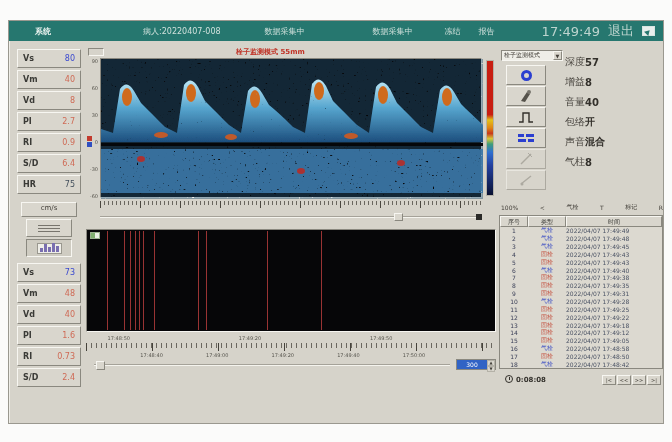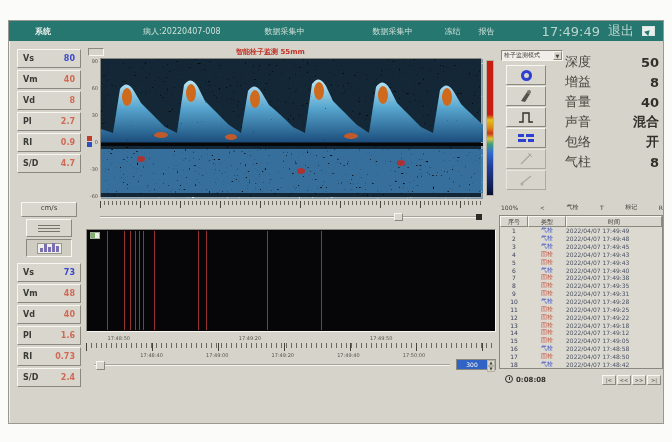--- a/index.html
+++ b/index.html
@@ -19,21 +19,21 @@
   .exit-btn{width:13px;height:10px;border:1px solid #d8e5e1;position:relative;background:#e8efec}
   .exit-btn::after{content:"";position:absolute;right:1px;top:1px;border:3px solid transparent;border-left:5px solid #26776f;transform:rotate(-45deg)}
   
   .btn3d{background:#d9d6cd;border-top:1px solid #f7f6f1;border-left:1px solid #f7f6f1;border-right:1px solid #8a887f;border-bottom:1px solid #8a887f}
   .sunken{border-top:1px solid #8a887f;border-left:1px solid #8a887f;border-right:1px solid #f7f6f1;border-bottom:1px solid #f7f6f1}
   
   #lp-top{position:absolute;left:8px;top:28px;width:64px}
   #lp-bottom{position:absolute;left:8px;top:242px;width:64px}
   .prow{height:19px;margin-bottom:2px;display:flex;align-items:center;justify-content:space-between;padding:0 5px;font-size:8px}
   .plabel{color:#3a3a36;font-weight:bold}
-  .pval{font-weight:bold}
+  .pval{font-weight:normal}
   .v-blue{color:#3948cf}.v-red{color:#cf6a55}.v-dark{color:#44505c}
   #unit-btn{position:absolute;left:12px;top:181px;width:56px;height:15px;font-size:7px;color:#44403a;text-align:center;line-height:11px}
   .mode-btn{position:absolute;left:17px;width:46px;height:18px;display:flex;align-items:center;justify-content:center}
   #mode-btn-list{top:198px}
   #mode-btn-hist{top:218px;background:#cfccc2;border-top-color:#8a887f;border-left-color:#8a887f;border-right-color:#f7f6f1;border-bottom-color:#f7f6f1}
   .lines-ic span{display:block;width:22px;height:1px;background:#77746c;margin:2px 0}
   .hist-ic{display:flex;align-items:flex-end;gap:1px;height:11px;background:#efeee8;padding:1px 2px;border:1px solid #9a988f}
   .hist-ic i{display:block;width:3px;background:#7a6fb0}
   
   #spec-panel{position:absolute;left:77px;top:25px;width:412px;height:176px}
@@ -73,21 +73,21 @@
   .spin-btns span{flex:1;font-size:4px;line-height:4px;text-align:center;color:#44403a;background:#d9d6cd;border:1px solid #b5b2a8}
   
   #rp-dropdown{position:absolute;left:492px;top:29px;width:62px;height:11px;background:#efeee8;display:flex;align-items:center;font-size:6px;color:#44403a}
   #rp-dropdown .dd-text{flex:1;padding-left:2px;white-space:nowrap;overflow:hidden}
   #rp-dropdown .dd-arrow{width:9px;height:9px;font-size:5px;line-height:9px;text-align:center}
   #rp-btns{position:absolute;left:497px;top:44px;width:40px}
   .rbtn{width:40px;height:20px;margin-bottom:1px;display:flex;align-items:center;justify-content:center}
   .rbtn.disabled{opacity:.55}
   .ring{display:block;width:11px;height:11px;border:3px solid #2b3fd0;border-radius:50%}
   #rp-params{position:absolute;left:556px;top:31px;width:94px}
-  .rprow{height:20px;display:flex;align-items:center;justify-content:space-between;font-size:13px}
+  .rprow{height:20px;display:flex;align-items:center;justify-content:flex-start;font-size:10px}
   .rplabel{color:#4a4640}
   .rpval{color:#33302b;font-weight:bold}
   #rp-toolbar{position:absolute;left:492px;top:181px;width:162px;height:10px;display:flex;justify-content:space-between;align-items:center}
   .titem{font-size:6px;color:#44403a}
   
   #evt-table{position:absolute;left:490px;top:194px;width:164px;height:154px;background:#dcd9d0;border:1px solid #8a887f}
   #evt-head{display:flex;height:11px}
   .ecell{font-size:6px;color:#3a3a36;text-align:center;line-height:9px}
   .ecell:nth-child(1){width:28px}
   .ecell:nth-child(2){width:38px}
@@ -139,21 +139,25 @@
       <div class="prow btn3d">
         <span class="plabel">PI</span>
         <span class="pval v-red">2.7</span>
       </div>
       <div class="prow btn3d">
         <span class="plabel">RI</span>
         <span class="pval v-red">0.9</span>
       </div>
       <div class="prow btn3d">
         <span class="plabel">S/D</span>
-        <span class="pval v-red">4.7</span>
+        <span class="pval v-red">6.4</span>
+      </div>
+      <div class="prow btn3d">
+        <span class="plabel">HR</span>
+        <span class="pval v-dark">75</span>
       </div>
     </div>
 
   <div id="unit-btn" class="btn3d">cm/s</div>
   <div id="mode-btn-list" class="mode-btn btn3d">
     <span class="lines-ic">
         <span></span>
         <span></span>
         <span></span>
       </span>
@@ -191,21 +195,21 @@
       </div>
       <div class="prow btn3d">
         <span class="plabel">S/D</span>
         <span class="pval v-red">2.4</span>
       </div>
     </div>
 
   <div id="spec-panel">
     <div class="spec-strip">
       <span id="spec-widget" class="sunken"></span>
-      <span id="spec-title">智能栓子监测 55mm</span>
+      <span id="spec-title">栓子监测模式 55mm</span>
     </div>
     <div id="spec-yticks">
         <span class="ytick" style="top:2.0%">90</span>
         <span class="ytick" style="top:21.3%">60</span>
         <span class="ytick" style="top:40.6%">30</span>
         <span class="ytick" style="top:59.9%">0</span>
         <span class="ytick" style="top:79.2%">-30</span>
         <span class="ytick" style="top:98.5%">-60</span>
       </div>
     <div id="base-marker">
@@ -302,37 +306,37 @@
       <div class="rbtn btn3d disabled">
         <svg class="icn" width="16" height="16" viewBox="0 0 16 16">
           <line x1="3" y1="12" x2="13" y2="4" stroke="#8b887f" stroke-width="1.5"></line>
           <circle cx="4" cy="12" r="1.5" fill="#8b887f"></circle>
         </svg>
       </div>
     </div>
   <div id="rp-params">
       <div class="rprow">
         <span class="rplabel">深度</span>
-        <span class="rpval">50</span>
+        <span class="rpval">57</span>
       </div>
       <div class="rprow">
         <span class="rplabel">增益</span>
         <span class="rpval">8</span>
       </div>
       <div class="rprow">
         <span class="rplabel">音量</span>
         <span class="rpval">40</span>
       </div>
       <div class="rprow">
+        <span class="rplabel">包络</span>
+        <span class="rpval">开</span>
+      </div>
+      <div class="rprow">
         <span class="rplabel">声音</span>
         <span class="rpval">混合</span>
-      </div>
-      <div class="rprow">
-        <span class="rplabel">包络</span>
-        <span class="rpval">开</span>
       </div>
       <div class="rprow">
         <span class="rplabel">气柱</span>
         <span class="rpval">8</span>
       </div>
     </div>
   <div id="rp-toolbar">
       <span class="titem">100%</span>
       <span class="titem">&lt;</span>
       <span class="titem">气栓</span>

